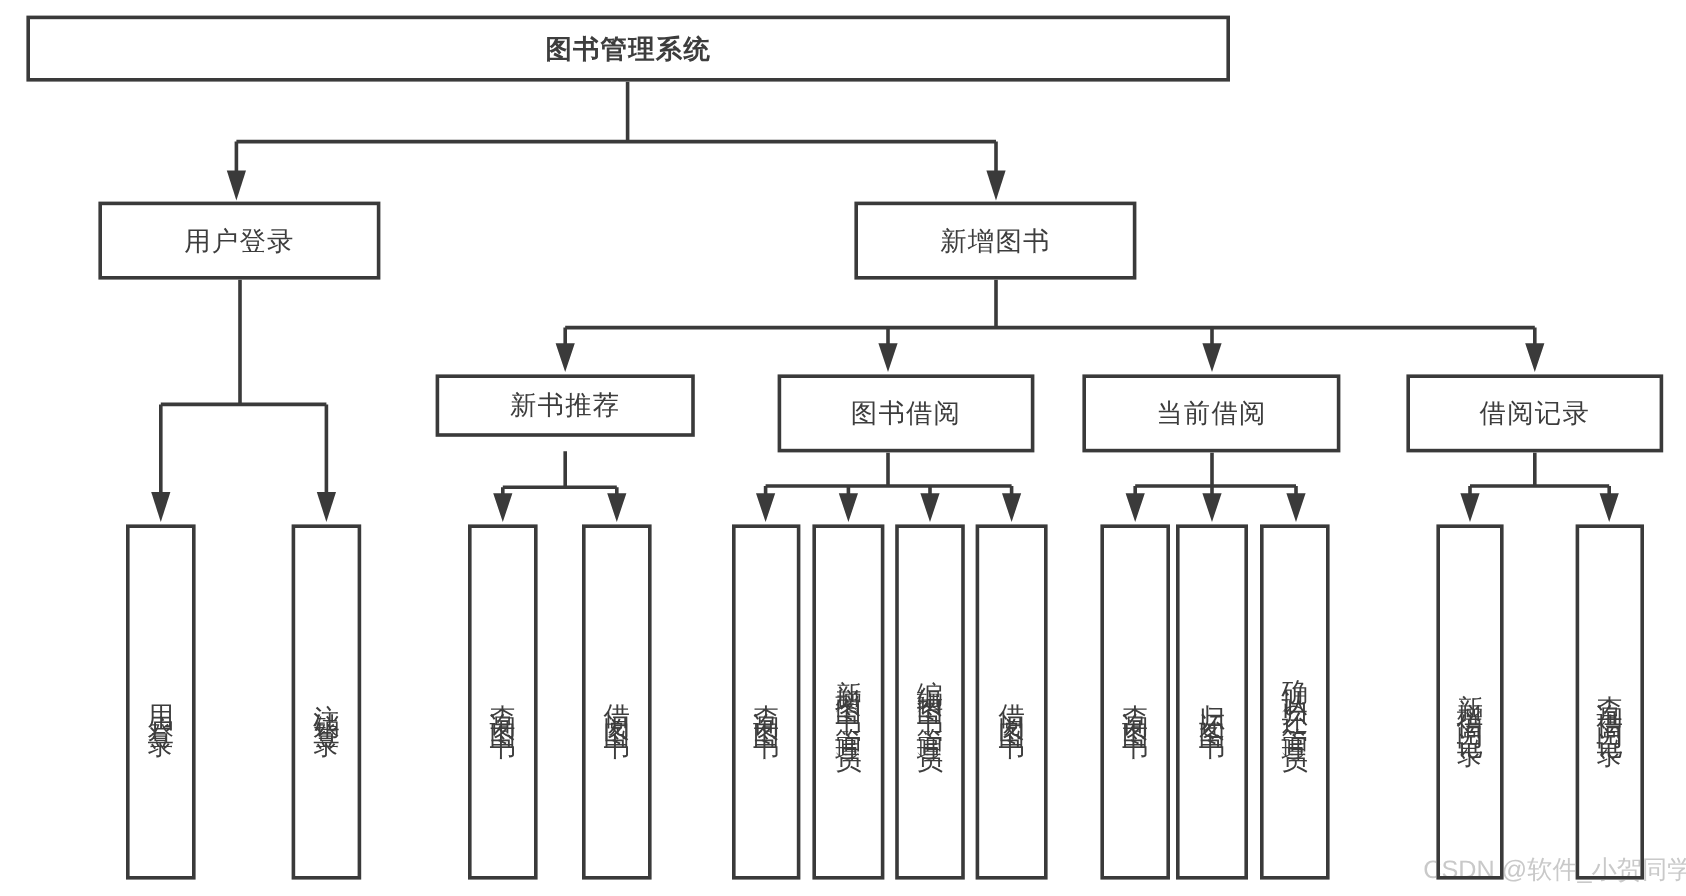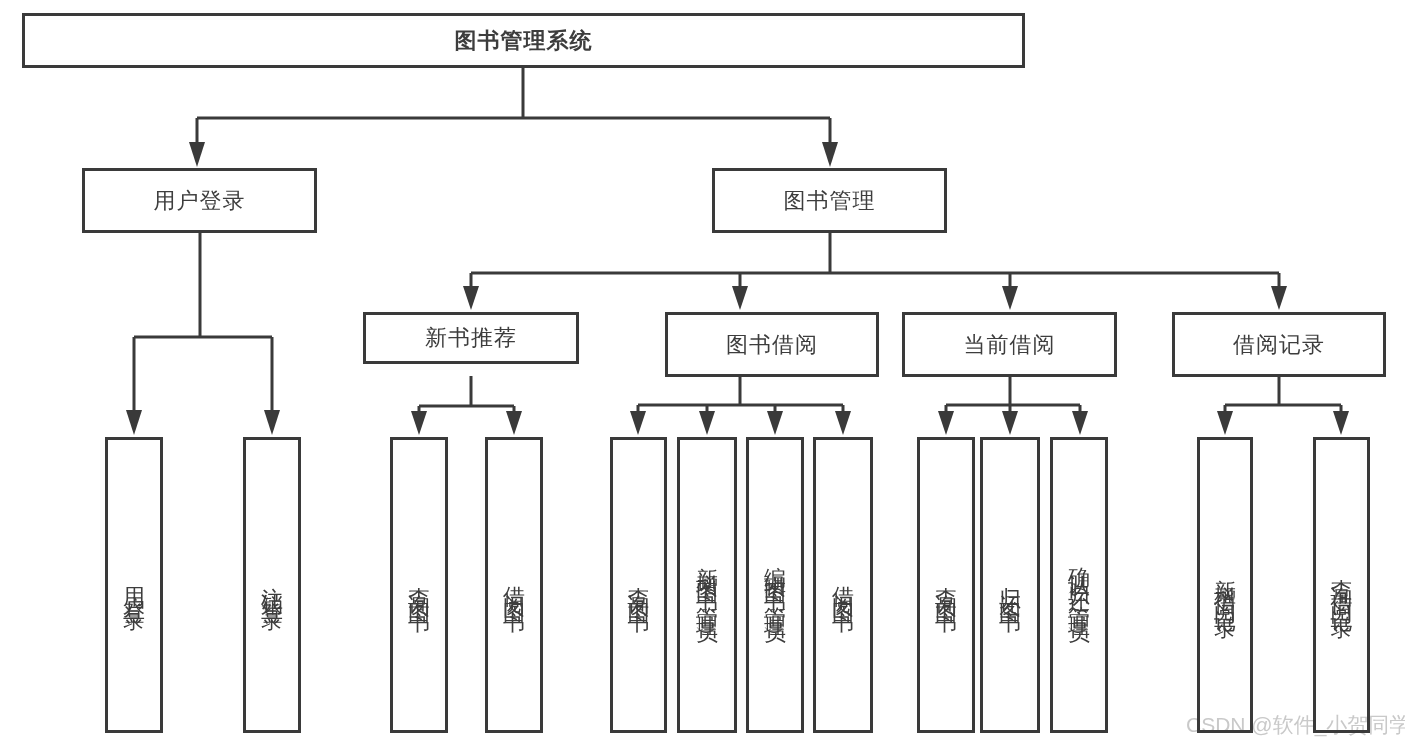--- a/index.html
+++ b/index.html
@@ -34,21 +34,21 @@
     writing-mode:vertical-rl;
     text-orientation:mixed;
     letter-spacing:8px;
     line-height:1.0;
   }
   
   #n-root {left:22px;  top:13px;  width:1003px; height:55px;font-weight:bold;}
   #n-l2a  {left:82px;  top:168px; width:235px;  height:65px;}
   #n-l2b  {left:712px; top:168px; width:235px;  height:65px;}
   #n-l3a  {left:363px; top:312px; width:216px;  height:52px;}
-  #n-l3b  {left:665px; top:312px; width:214px;  height:65px;}
+  #n-l3b  {left:648px; top:312px; width:214px;  height:65px;}
   #n-l3c  {left:902px; top:312px; width:215px;  height:65px;}
   #n-l3d  {left:1172px;top:312px; width:214px;  height:65px;}
   .leaf{top:437px;height:296px;}
   #n-v1 {left:105px; width:58px;}
   #n-v2 {left:243px; width:58px;}
   #n-v3 {left:390px; width:58px;}
   #n-v4 {left:485px; width:58px;}
   #n-v5 {left:610px; width:57px;}
   #n-v6 {left:677px; width:60px;}
   #n-v7 {left:746px; width:58px;}
@@ -121,21 +121,21 @@
     <g>
       <path class="wire" d="M1279 377 V405 M1225 405 H1341 M1225 405 V413 M1341 405 V413"></path>
       <polygon class="head" points="1217,411 1233,411 1225,435"></polygon>
       <polygon class="head" points="1333,411 1349,411 1341,435"></polygon>
     </g>
   </svg>
 
   <div class="box hbox" id="n-root">图书管理系统</div>
 
   <div class="box hbox" id="n-l2a">用户登录</div>
-  <div class="box hbox" id="n-l2b">图书管理</div>
+  <div class="box hbox" id="n-l2b">新增图书</div>
 
   <div class="box hbox" id="n-l3a">新书推荐</div>
   <div class="box hbox" id="n-l3b">图书借阅</div>
   <div class="box hbox" id="n-l3c">当前借阅</div>
   <div class="box hbox" id="n-l3d">借阅记录</div>
 
   <div class="box vbox leaf" id="n-v1">
     <span class="vtext">用户登录</span>
   </div>
   <div class="box vbox leaf" id="n-v2">

